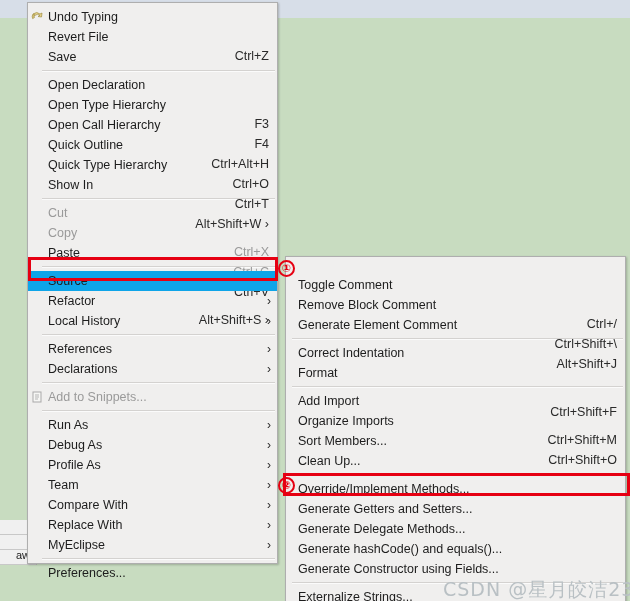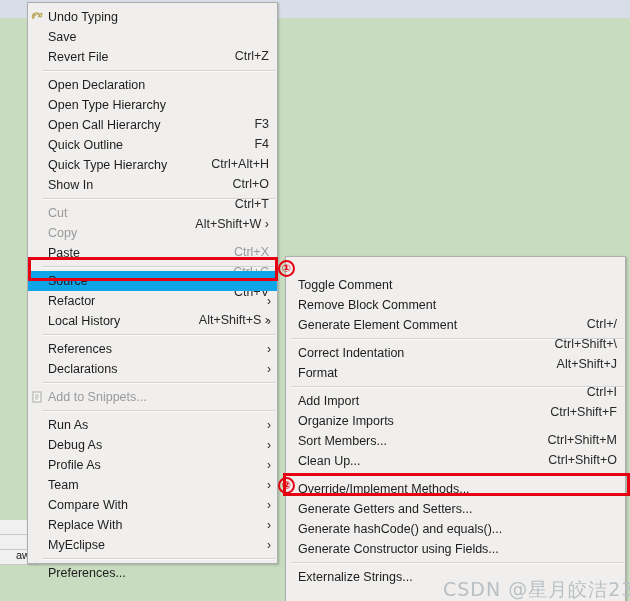--- a/index.html
+++ b/index.html
@@ -84,24 +84,24 @@
 <div class="menu" id="menu-primary">
     <div class="menu-item">
       <span class="ico"><svg width="14" height="14" viewBox="0 0 14 14">
           <path d="M3 4 Q7 1 10 4 L12 3 L11.5 7 L8 6.5 L10 5.2 Q7.5 3.2 4.6 5.6 Z" fill="#e8d48a" stroke="#9e8c44" stroke-width=".7" stroke-linejoin="round"></path>
           <path d="M3 4 Q1.6 6 2.6 8.6 L4.4 7.6 Q3.6 5.8 4.6 4.6 Z" fill="#dcc878" stroke="#9e8c44" stroke-width=".7"></path>
         </svg></span>
       <span class="lbl">Undo Typing</span>
       <span class="accel">Ctrl+Z</span>
     </div>
     <div class="menu-item">
+      <span class="lbl">Revert File</span>
+    </div>
+    <div class="menu-item">
       <span class="lbl">Save</span>
-    </div>
-    <div class="menu-item">
-      <span class="lbl">Revert File</span>
     </div>
     <div class="sep"></div>
     <div class="menu-item">
       <span class="lbl">Open Declaration</span>
       <span class="accel">F3</span>
     </div>
     <div class="menu-item">
       <span class="lbl">Open Type Hierarchy</span>
       <span class="accel">F4</span>
     </div>
@@ -210,21 +210,20 @@
       <span class="lbl">Remove Block Comment</span>
       <span class="accel">Ctrl+Shift+\</span>
     </div>
     <div class="menu-item">
       <span class="lbl">Generate Element Comment</span>
       <span class="accel">Alt+Shift+J</span>
     </div>
     <div class="sep"></div>
     <div class="menu-item">
       <span class="lbl">Correct Indentation</span>
-      <span class="accel">Ctrl+I</span>
     </div>
     <div class="menu-item">
       <span class="lbl">Format</span>
       <span class="accel">Ctrl+Shift+F</span>
     </div>
     <div class="sep"></div>
     <div class="menu-item">
       <span class="lbl">Add Import</span>
       <span class="accel">Ctrl+Shift+M</span>
     </div>
@@ -237,20 +236,23 @@
     </div>
     <div class="menu-item">
       <span class="lbl">Clean Up...</span>
     </div>
     <div class="sep"></div>
     <div class="menu-item">
       <span class="lbl">Override/Implement Methods...</span>
     </div>
     <div class="menu-item">
       <span class="lbl">Generate Getters and Setters...</span>
+    </div>
+    <div class="menu-item">
+      <span class="lbl">Generate Delegate Methods...</span>
     </div>
     <div class="menu-item">
       <span class="lbl">Generate hashCode() and equals()...</span>
     </div>
     <div class="menu-item">
       <span class="lbl">Generate Constructor using Fields...</span>
     </div>
     <div class="sep"></div>
     <div class="menu-item">
       <span class="lbl">Externalize Strings...</span>

